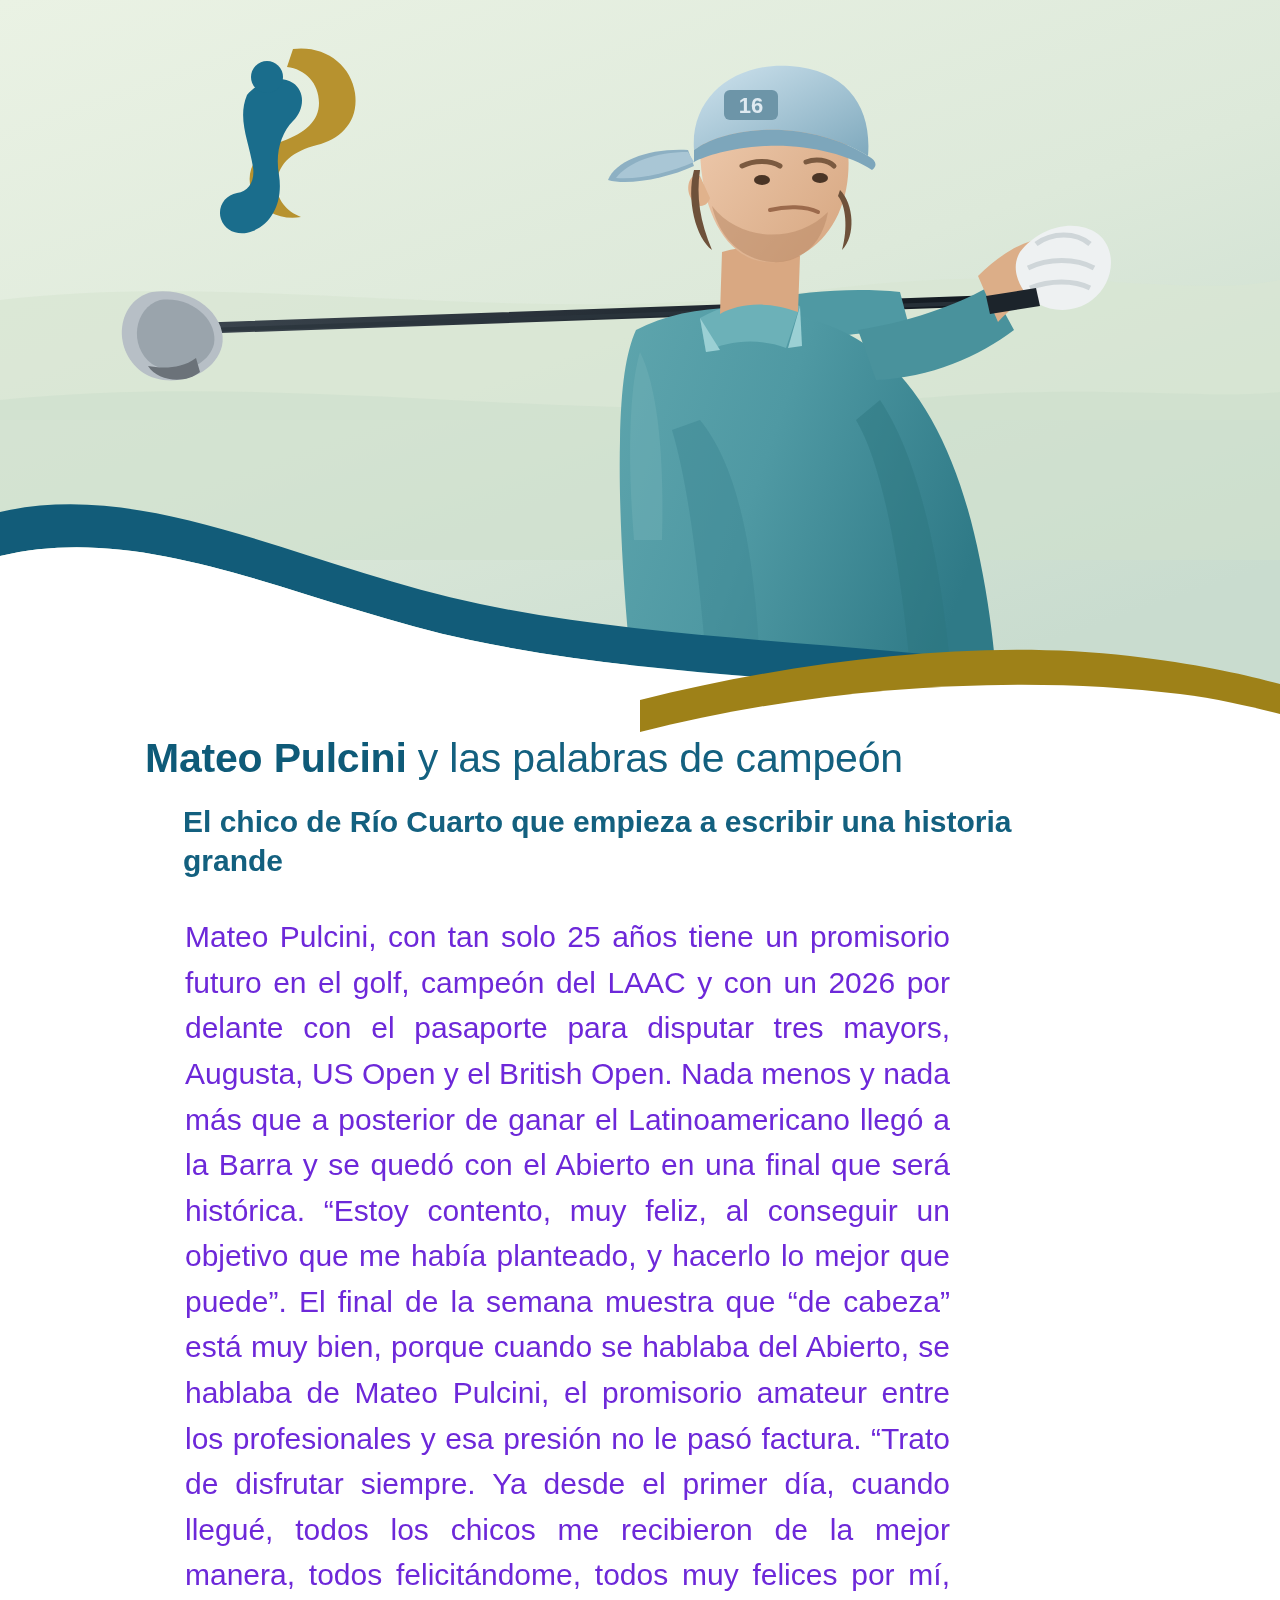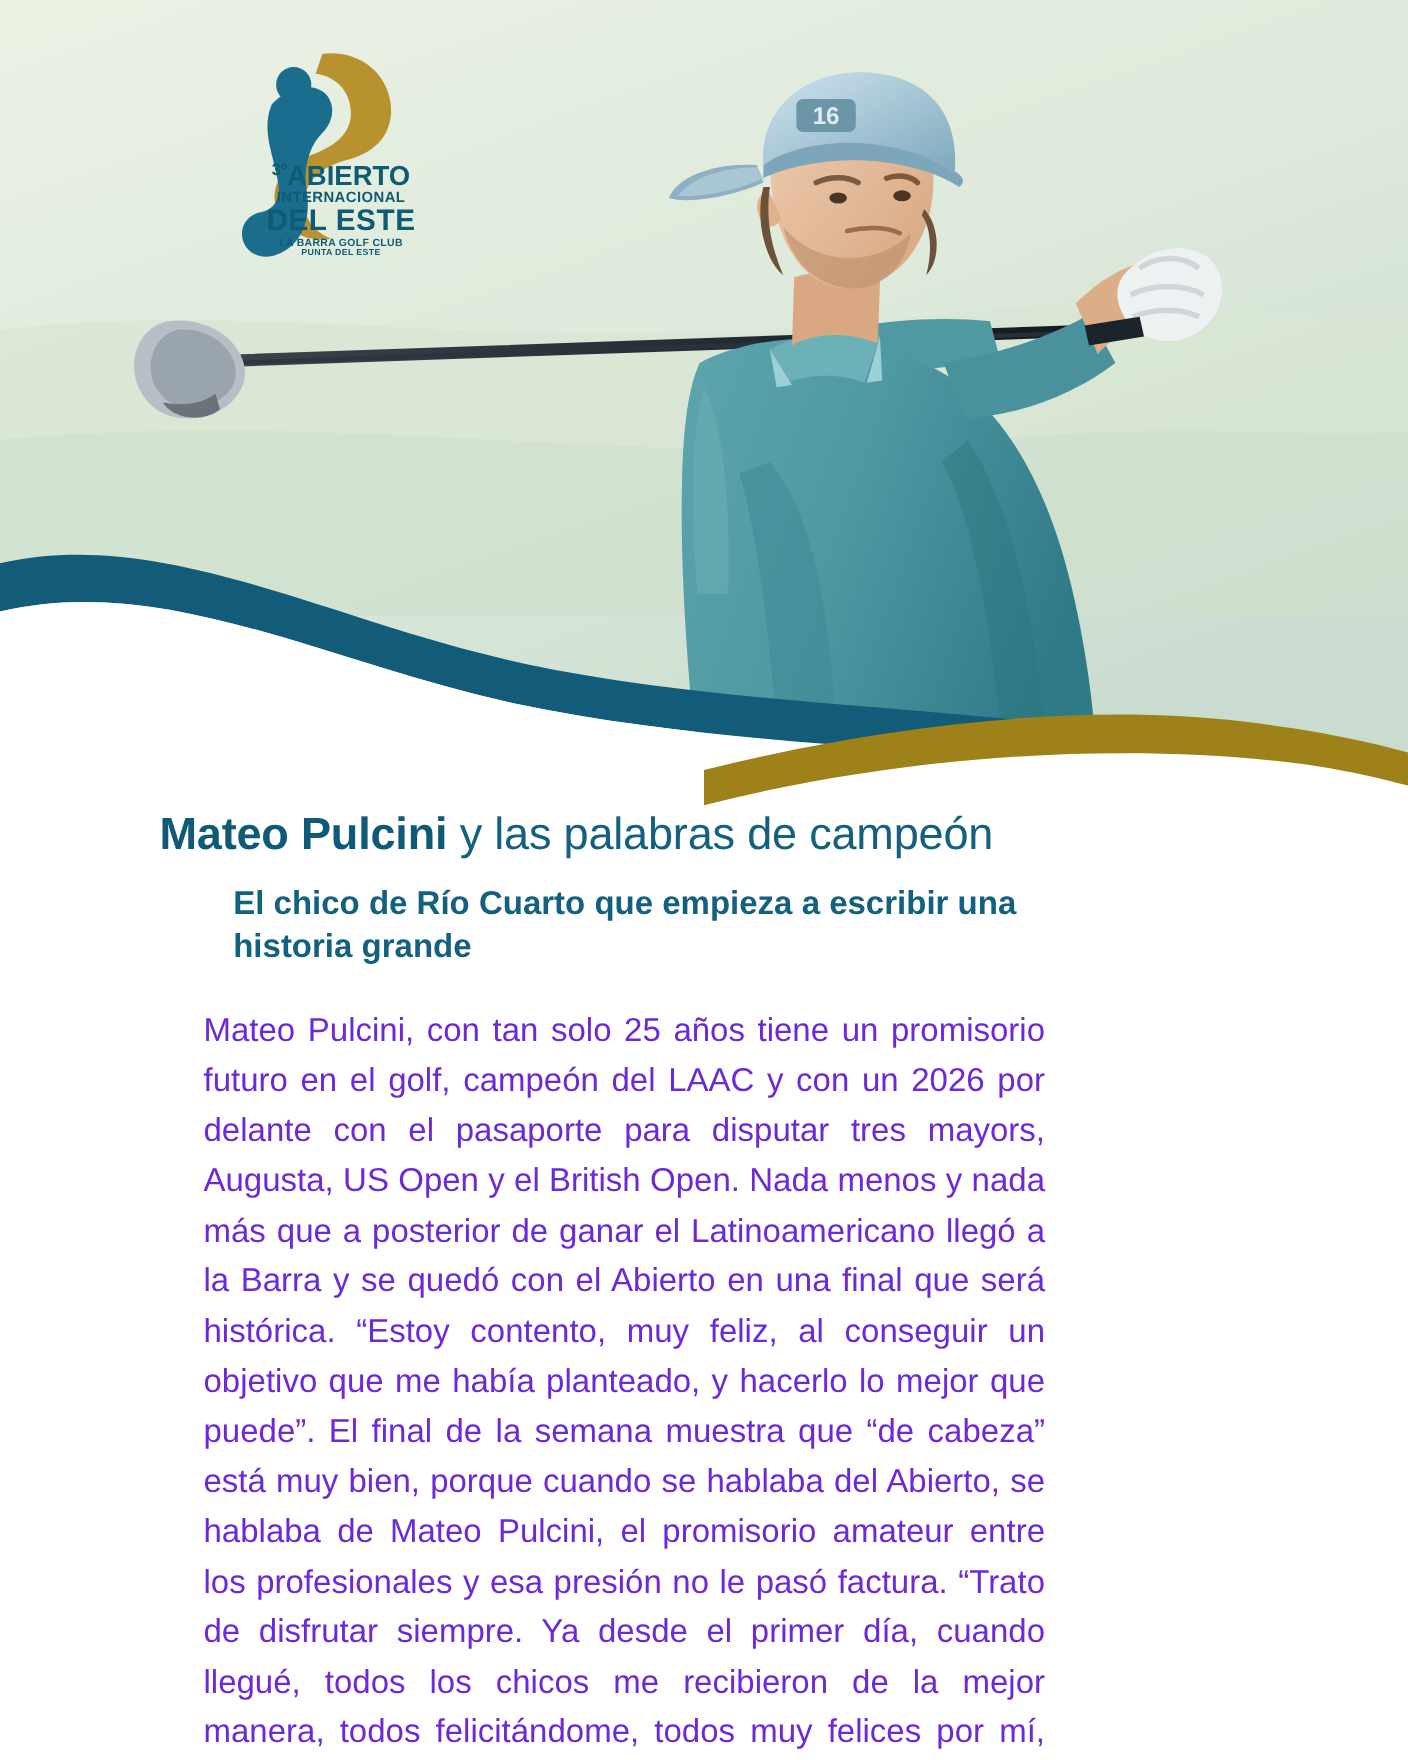--- a/index.html
+++ b/index.html
@@ -104,21 +104,20 @@
   .headline .name {
     font-weight: 700;
     color: #0e5a78;
   }
   .subhead-wrap {
     display: flex;
     align-items: center;
     margin-top: 20px;
     padding-left: 140px;
     padding-right: 81px;
-    gap: 29px;
   }
   .subhead-bar {
     width: 7px;
     background: #9e8118;
     flex: 0 0 auto;
     margin-right: 36px;
   }
   .subhead {
     margin: 0;
     font-size: 30px;
@@ -253,29 +252,20 @@
   <div class="logo">
     <svg viewBox="0 0 215 215" width="215" height="215">
       <path d="M118,14 C150,10 176,30 180,58 C184,86 166,104 142,110 C118,116 104,128 102,146
                C100,162 110,176 126,182 C104,186 82,174 76,154 C70,132 84,114 108,106
                C130,98 144,86 144,68 C144,48 130,34 112,32 Z" fill="#b7922f"></path>
       <path d="M72,60 C86,44 106,40 118,48 C130,56 130,74 118,86 C106,98 100,118 104,140
                C108,166 98,188 78,196 C64,202 50,196 46,184 C42,172 50,160 62,158
                C74,156 80,146 78,132 C74,106 62,84 72,60 Z" fill="#1a6d8c"></path>
       <circle cx="92" cy="42" r="16" fill="#1a6d8c"></circle>
     </svg>
-    <div class="logo-text">
-      <div class="logo-l1">
-        <span class="sup">3º</span><span>ABIERTO</span>
-      </div>
-      <div class="logo-l2">INTERNACIONAL</div>
-      <div class="logo-l3">DEL ESTE</div>
-      <div class="logo-l4">LA BARRA GOLF CLUB</div>
-      <div class="logo-l5">PUNTA DEL ESTE</div>
-    </div>
   </div>
 </div>
 
 <svg class="waves" viewBox="0 0 1280 290" preserveAspectRatio="none">
   <path d="M640,230 C800,190 980,168 1130,186 C1200,194 1250,206 1280,214 L1280,290 L640,290 Z" fill="#9e8118"></path>
   <path d="M640,262 C820,216 1020,204 1180,224 C1220,229 1256,238 1280,244 L1280,290 L640,290 Z" fill="#ffffff"></path>
 </svg>
 
 <div class="article">
   <h1 class="headline">

